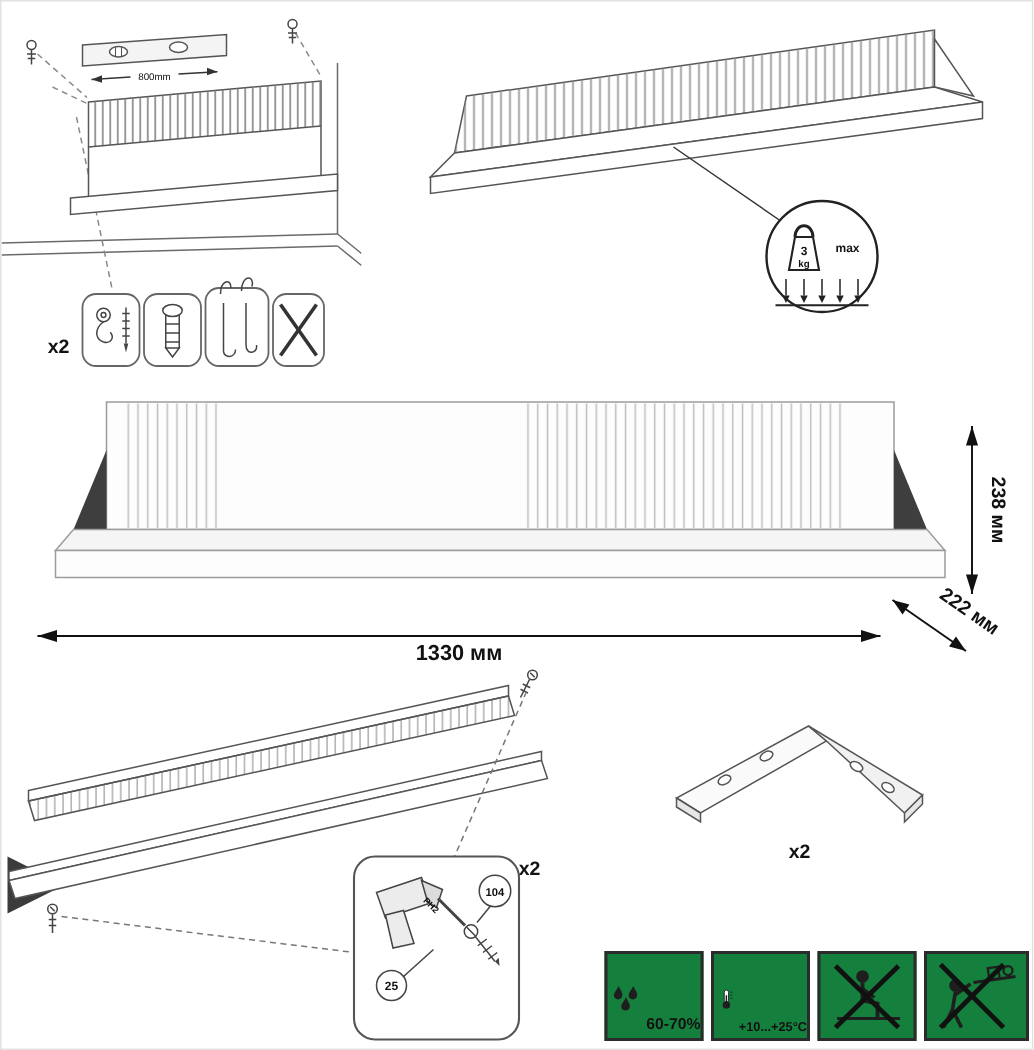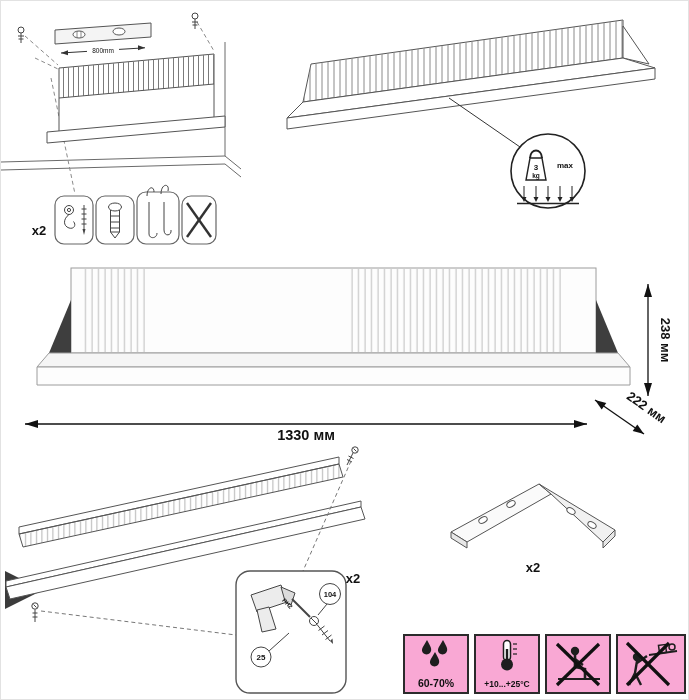--- a/index.html
+++ b/index.html
@@ -2,22 +2,22 @@
 <html><head>
 <meta charset="utf-8">
 <style>
   * { margin:0; padding:0; box-sizing:border-box; }
   html,body { background:#fff; font-family:"Liberation Sans", sans-serif; }
   .sheet { position:relative; width:689px; height:700px; background:#ffffff;
            border:1px solid #e2e2e2; overflow:hidden; }
   .abs { position:absolute; }
   svg text { font-family:"Liberation Sans", sans-serif; fill:#111; }
   .care-strip { position:absolute; left:402px; top:633px; display:flex; gap:5px; }
-  .care-box { width:66px; height:60px; border:2px solid #2b2b2b; background:#f9a8d4;
-              display:flex; flex-direction:column; align-items:center; padding-top:3px; }
+  .care-box { width:66px; height:60px; border:2px solid #2b2b2b; background:#15803d;
+              display:flex; flex-direction:row; align-items:center; padding-top:3px; }
   .care-box.icon-only { justify-content:center; padding-top:0; }
   .care-box:last-child { width:70px; }
   .care-label { font-size:10.5px; font-weight:bold; color:#111; margin-top:auto;
                 padding-bottom:3px; white-space:nowrap; }
   .care-label.small { font-size:8.5px; }
 </style>
 </head>
 <body>
 
 <div class="sheet">

